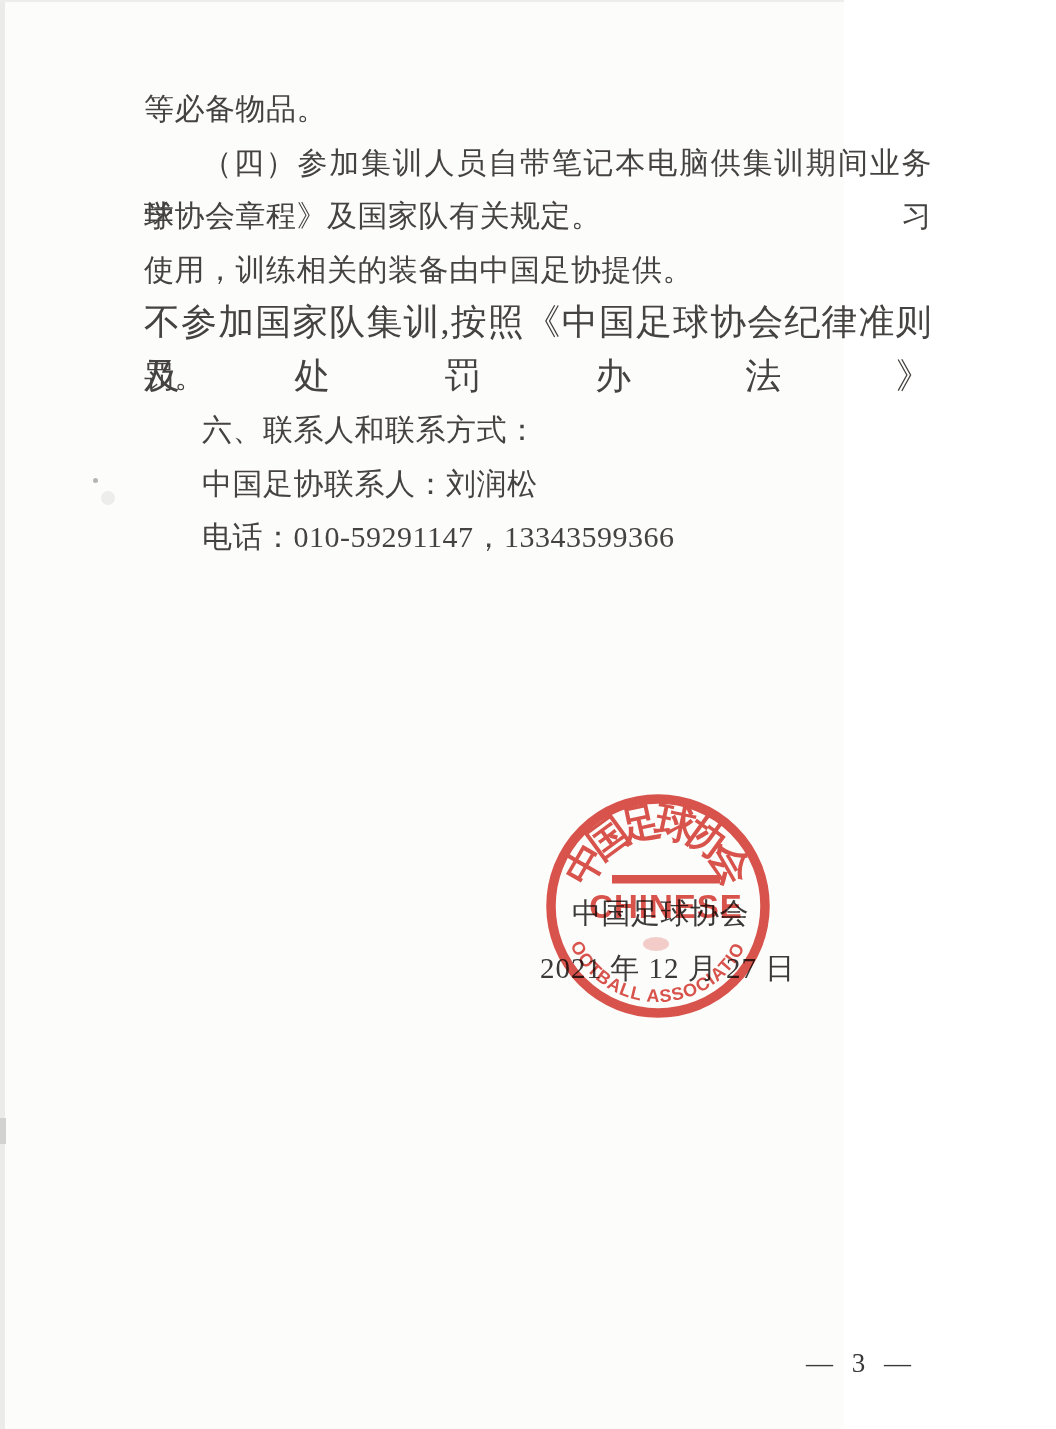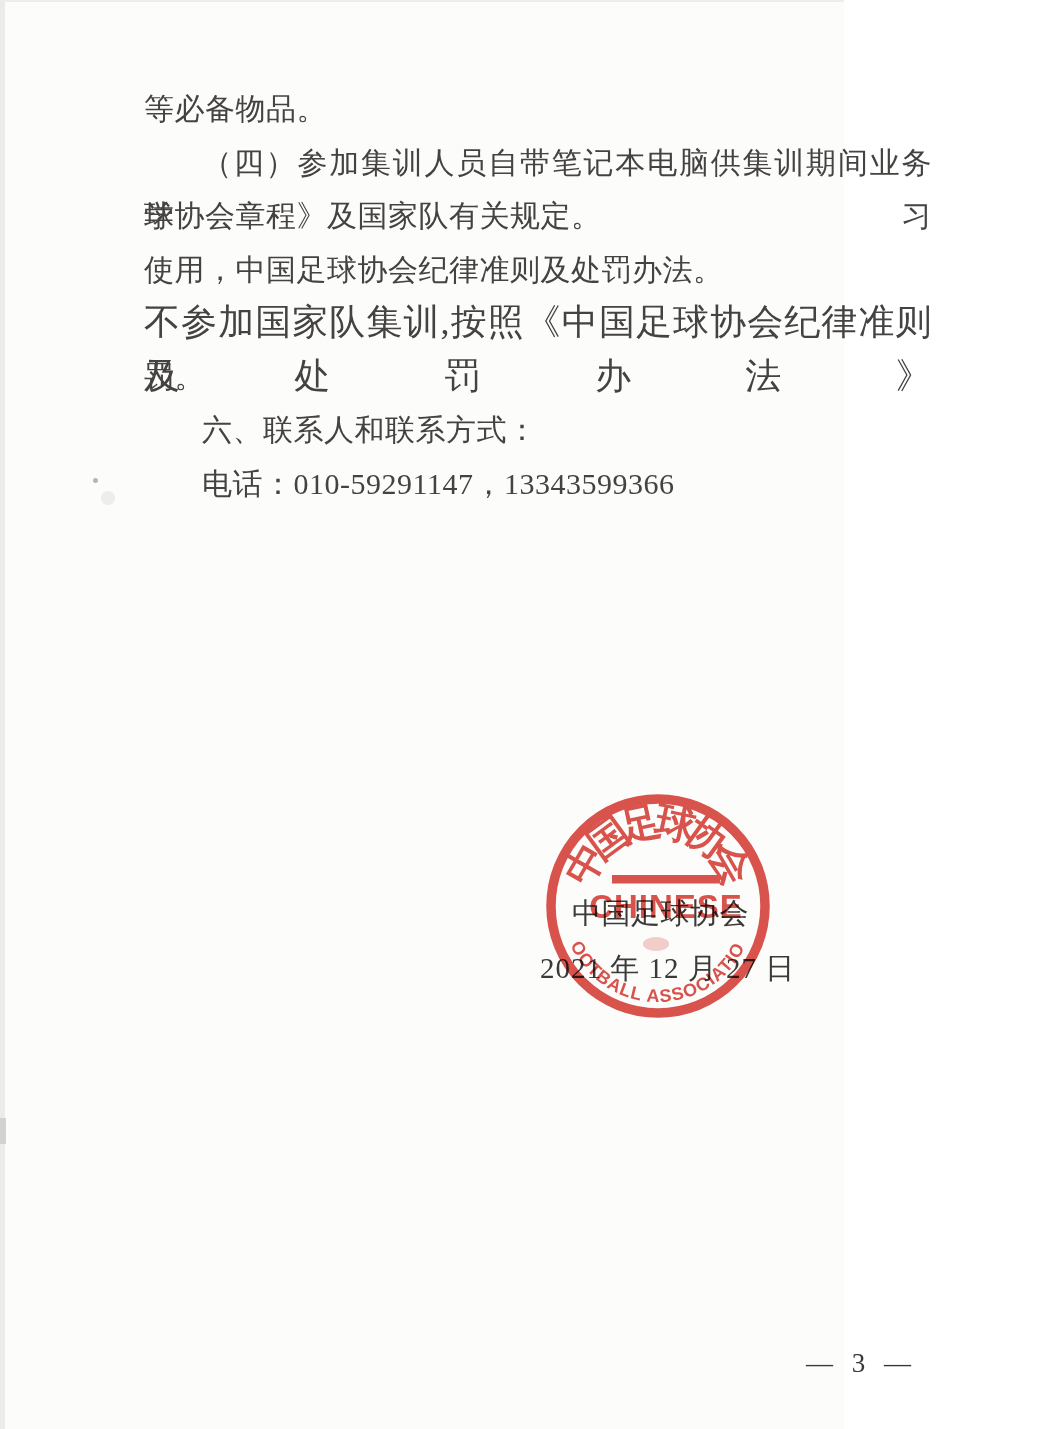--- a/index.html
+++ b/index.html
@@ -54,24 +54,25 @@
   <div class="edge-left"></div>
   <div class="edge-top"></div>
   <div class="edge-nub"></div>
   <div class="speck"></div>
   <div class="speck2"></div>
 
   <div class="textblock">
     <div class="line">等必备物品。</div>
     <div class="line indent jfull">（四）参加集训人员自带笔记本电脑供集训期间业务学习</div>
     <div class="line">球协会章程》及国家队有关规定。</div>
-    <div class="line">使用，中国足球协会纪律准则及处罚办法。</div>
+    <div class="line">使用，训练相关的装备由中国足协提供。</div>
     <div class="line jfull small">不参加国家队集训,按照《中国足球协会纪律准则及处罚办法》</div>
     <div class="line">罚。</div>
     <div class="line indent">六、联系人和联系方式：</div>
+    <div class="line indent">中国足协联系人：刘润松</div>
     <div class="line indent">电话：010-59291147，13343599366</div>
   </div>
 
   <div class="sig-org">中国足球协会</div>
   <div class="sig-date">2021 年 12 月 27 日</div>
 
   <svg class="stamp" viewBox="-135 -135 270 270" xmlns="http://www.w3.org/2000/svg">
     <circle cx="0" cy="0" r="107" fill="none" stroke="#d7453d" stroke-width="9.5"></circle>
 
     <g>

